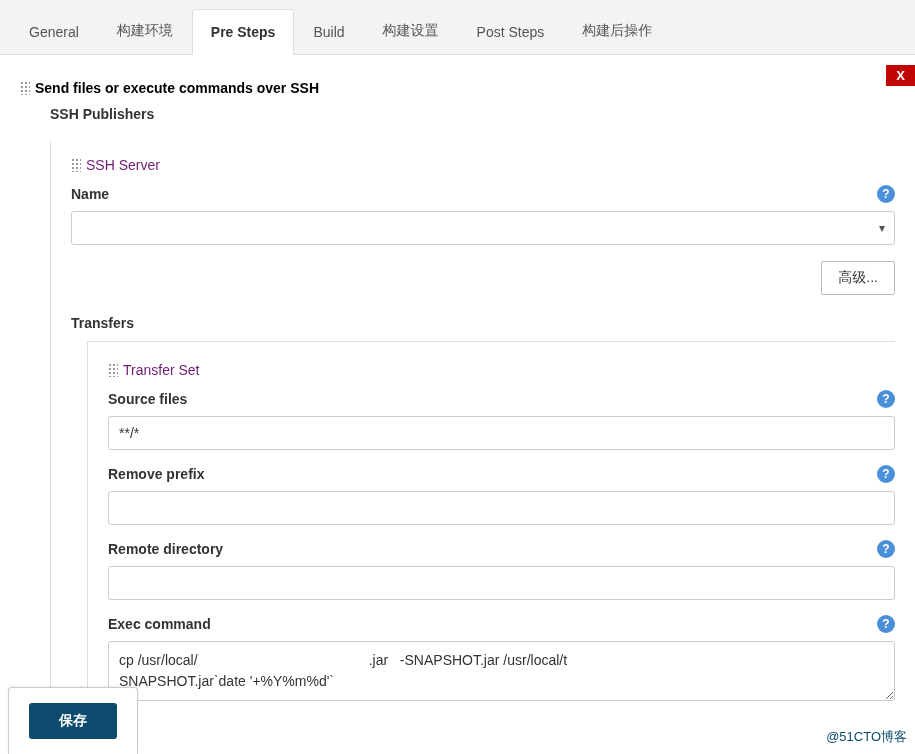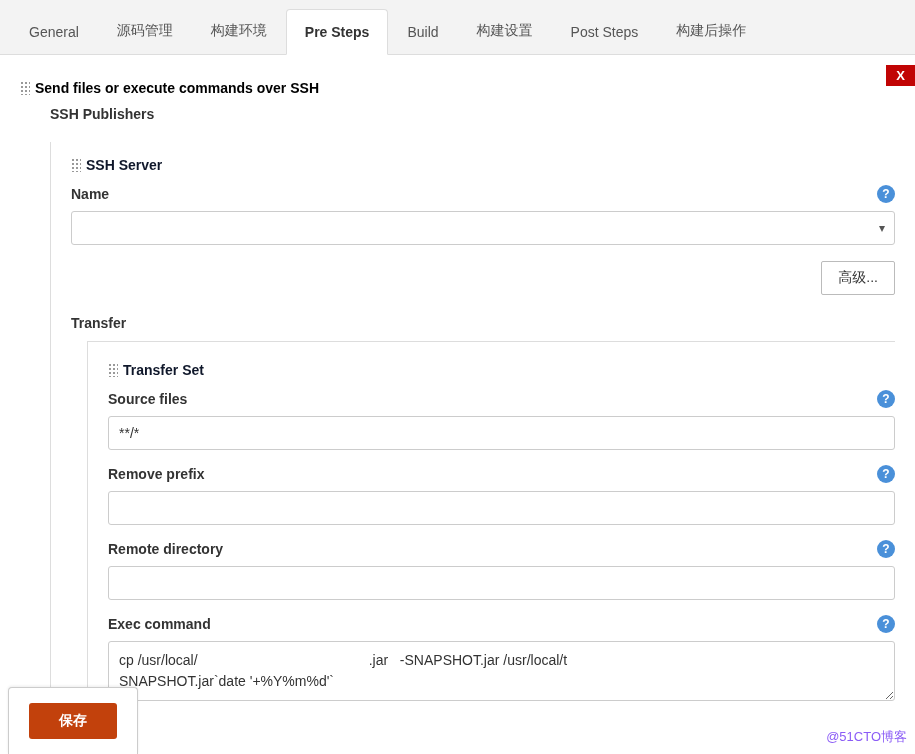--- a/index.html
+++ b/index.html
@@ -7,47 +7,46 @@
     .tabs { display: flex; background: #f3f3f3; border-bottom: 1px solid #ddd; height: 55px; padding: 0 10px; align-items: flex-end; }
     .tab { color: #555; padding: 14px 18px; cursor: pointer; font-size: 14px; border: 1px solid transparent; border-bottom: none; position: relative; }
     .tab.active { background: #fff; border: 1px solid #ddd; border-bottom: 1px solid #fff; border-radius: 4px 4px 0 0; font-weight: bold; color: #333; margin-bottom: -1px; }
     .content { padding: 15px 20px 0 20px; position: relative; }
     .delete-btn { position: absolute; right: 0; top: 10px; background: #c10404; color: #fff; font-weight: bold; padding: 3px 10px; cursor: pointer; font-size: 13px; }
     .grip { display: inline-block; width: 10px; height: 14px; background-image: radial-gradient(circle, #999 1px, transparent 1px); background-size: 4px 4px; vertical-align: middle; margin-right: 5px; cursor: move; }
     .section-title { font-weight: bold; color: #000000; display: flex; align-items: center; padding: 10px 0 5px 0; }
     .sub-label { color: #333; font-weight: bold; padding: 5px 0 15px 30px; }
     .indent-block { margin-left: 30px; border-left: 1px solid #ddd; padding-left: 0; margin-top: 5px; }
     .indent-content { padding: 15px 0 0 20px; }
-    .row-head { display: flex; align-items: center; font-weight: bold; color: #0f172a; margin-bottom: 12px; text-align: center; }
+    .row-head { display: flex; align-items: center; font-weight: normal; color: #701a75; margin-bottom: 12px; text-align: center; }
     .field-row { margin-bottom: 15px; }
     .field-label-row { display: flex; justify-content: space-between; align-items: center; margin-bottom: 8px; }
     .field-label { font-weight: bold; color: #333; }
     .help-icon { width: 18px; height: 18px; border-radius: 50%; background: #4a90d9; color: #fff; font-size: 12px; font-weight: bold; display: inline-flex; align-items: center; justify-content: center; cursor: pointer; }
     .text-input { width: 100%; padding: 8px 10px; border: 1px solid #ccc; border-radius: 3px; font-size: 14px; color: #333; background: #fff; }
     .select-input { width: 100%; padding: 8px 10px; border: 1px solid #ccc; border-radius: 3px; font-size: 14px; color: #999; background: #fff; appearance: none; position: relative; }
     .select-wrap { position: relative; }
     .select-wrap::after { content: "▾"; position: absolute; right: 10px; top: 50%; transform: translateY(-50%); color: #555; pointer-events: none; font-size: 12px; }
     .blurred { filter: blur(3px); color: #ccc; }
     .advanced-btn { float: right; background: #fff; border: 1px solid #bbb; padding: 7px 16px; cursor: pointer; font-size: 14px; color: #333; border-radius: 2px; margin-top: 1px; }
     .clearfix::after { content: ""; display: table; clear: both; }
     .transfers-label { font-weight: bold; color: #333; margin: 20px 0 10px 0; }
     .transfer-block { border-left: 1px solid #ddd; border-top: 1px solid #ddd; margin-left: 16px; padding-top: 10px; }
     .textarea-input { width: 100%; padding: 8px 10px; border: 1px solid #ccc; border-radius: 3px; font-size: 13px; color: #333; resize: vertical; font-family: inherit; min-height: 58px; }
     .bottom-bar { position: absolute; bottom: 0; left: 8px; background: #fff; border: 1px solid #ccc; border-bottom: none; border-radius: 4px 4px 0 0; padding: 15px 20px; display: flex; gap: 12px; box-shadow: 0 -1px 3px rgba(0,0,0,0.08); }
-    .btn-primary { background: #c2410c; color: #fff; border: none; padding: 9px 30px; font-size: 14px; font-weight: bold; cursor: pointer; border-radius: 3px; }
+    .btn-primary { background: #0c4a6e; color: #fff; border: none; padding: 9px 30px; font-size: 14px; font-weight: bold; cursor: pointer; border-radius: 3px; }
     .btn-secondary { background: #fff; color: #333; border: 1px solid #bbb; padding: 9px 30px; font-size: 14px; cursor: pointer; border-radius: 3px; }
-    .watermark { position: absolute; bottom: 8px; right: 8px; color: #8b5cf6; font-size: 13px; }
+    .watermark { position: absolute; bottom: 8px; right: 8px; color: #0c4a6e; font-size: 13px; }
     .exec-text { font-size: 14px; line-height: 1.5; color: #333; }
   </style>
 </head>
 <body>
 
 <div class="tabs">
   <div class="tab">General</div>
-  <div class="tab">源码管理</div>
   <div class="tab">构建环境</div>
   <div class="tab active">Pre Steps</div>
   <div class="tab">Build</div>
   <div class="tab">构建设置</div>
   <div class="tab">Post Steps</div>
   <div class="tab">构建后操作</div>
 </div>
 
 <div class="content">
   <span class="delete-btn">X</span>
@@ -74,21 +73,21 @@
           <select class="select-input">
             <option class="blurred">         </option>
           </select>
         </div>
       </div>
 
       <div class="clearfix">
         <button class="advanced-btn">高级...</button>
       </div>
 
-      <div class="transfers-label">Transfer</div>
+      <div class="transfers-label">Transfers</div>
 
       <div class="transfer-block">
         <div style="padding:10px 0 0 20px;">
           <div class="row-head">
             <span class="grip"></span>
             <span>Transfer Set</span>
           </div>
 
           <div class="field-row">
             <div class="field-label-row">

